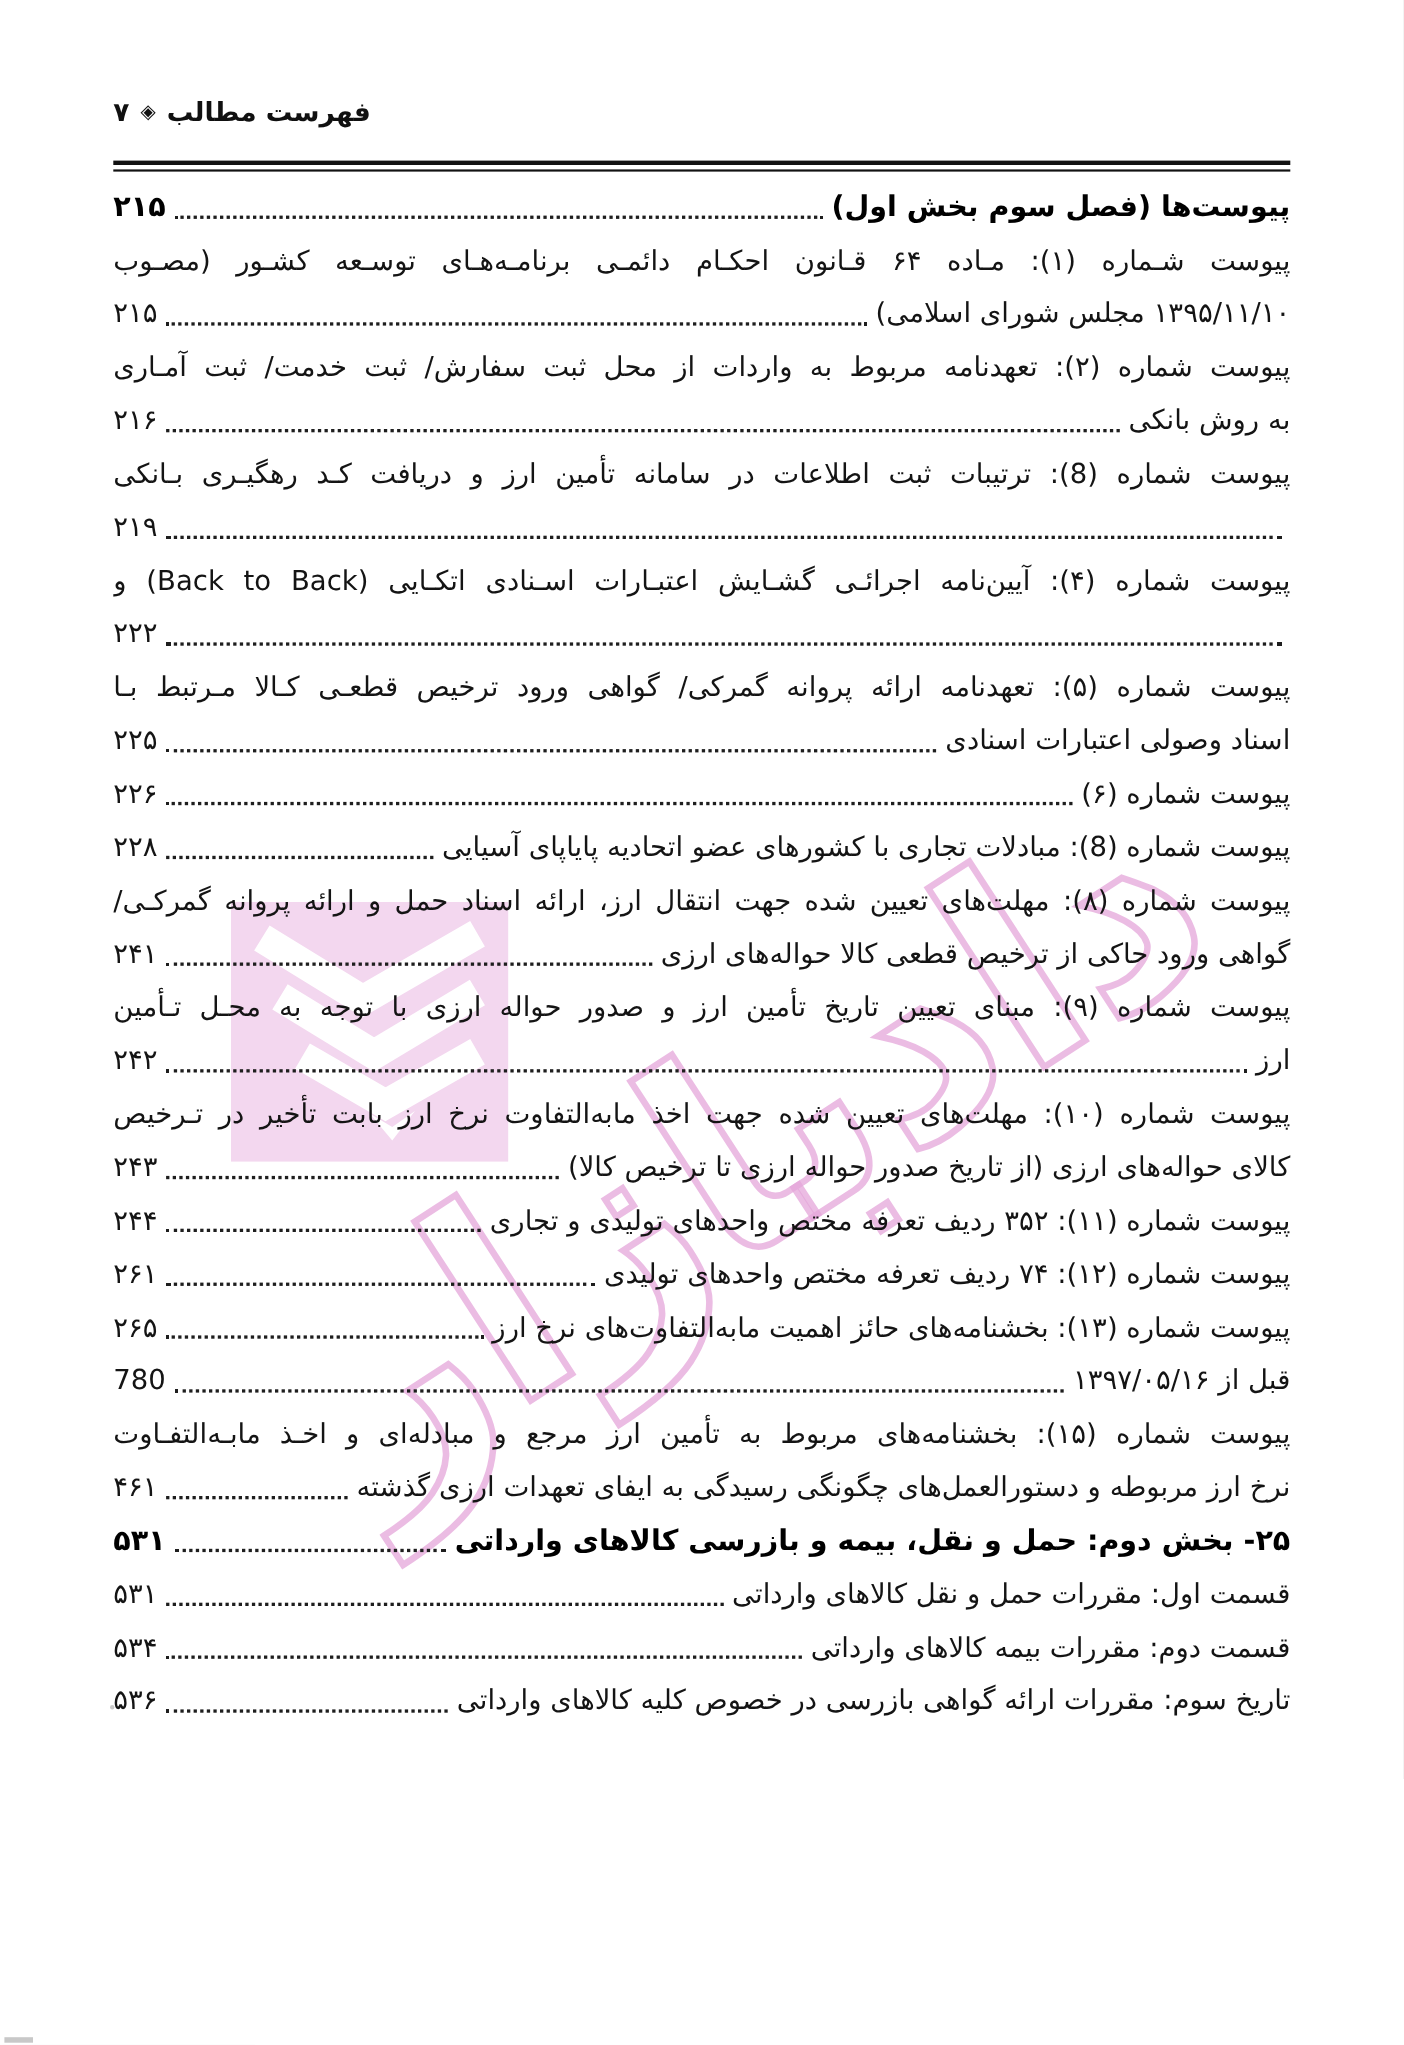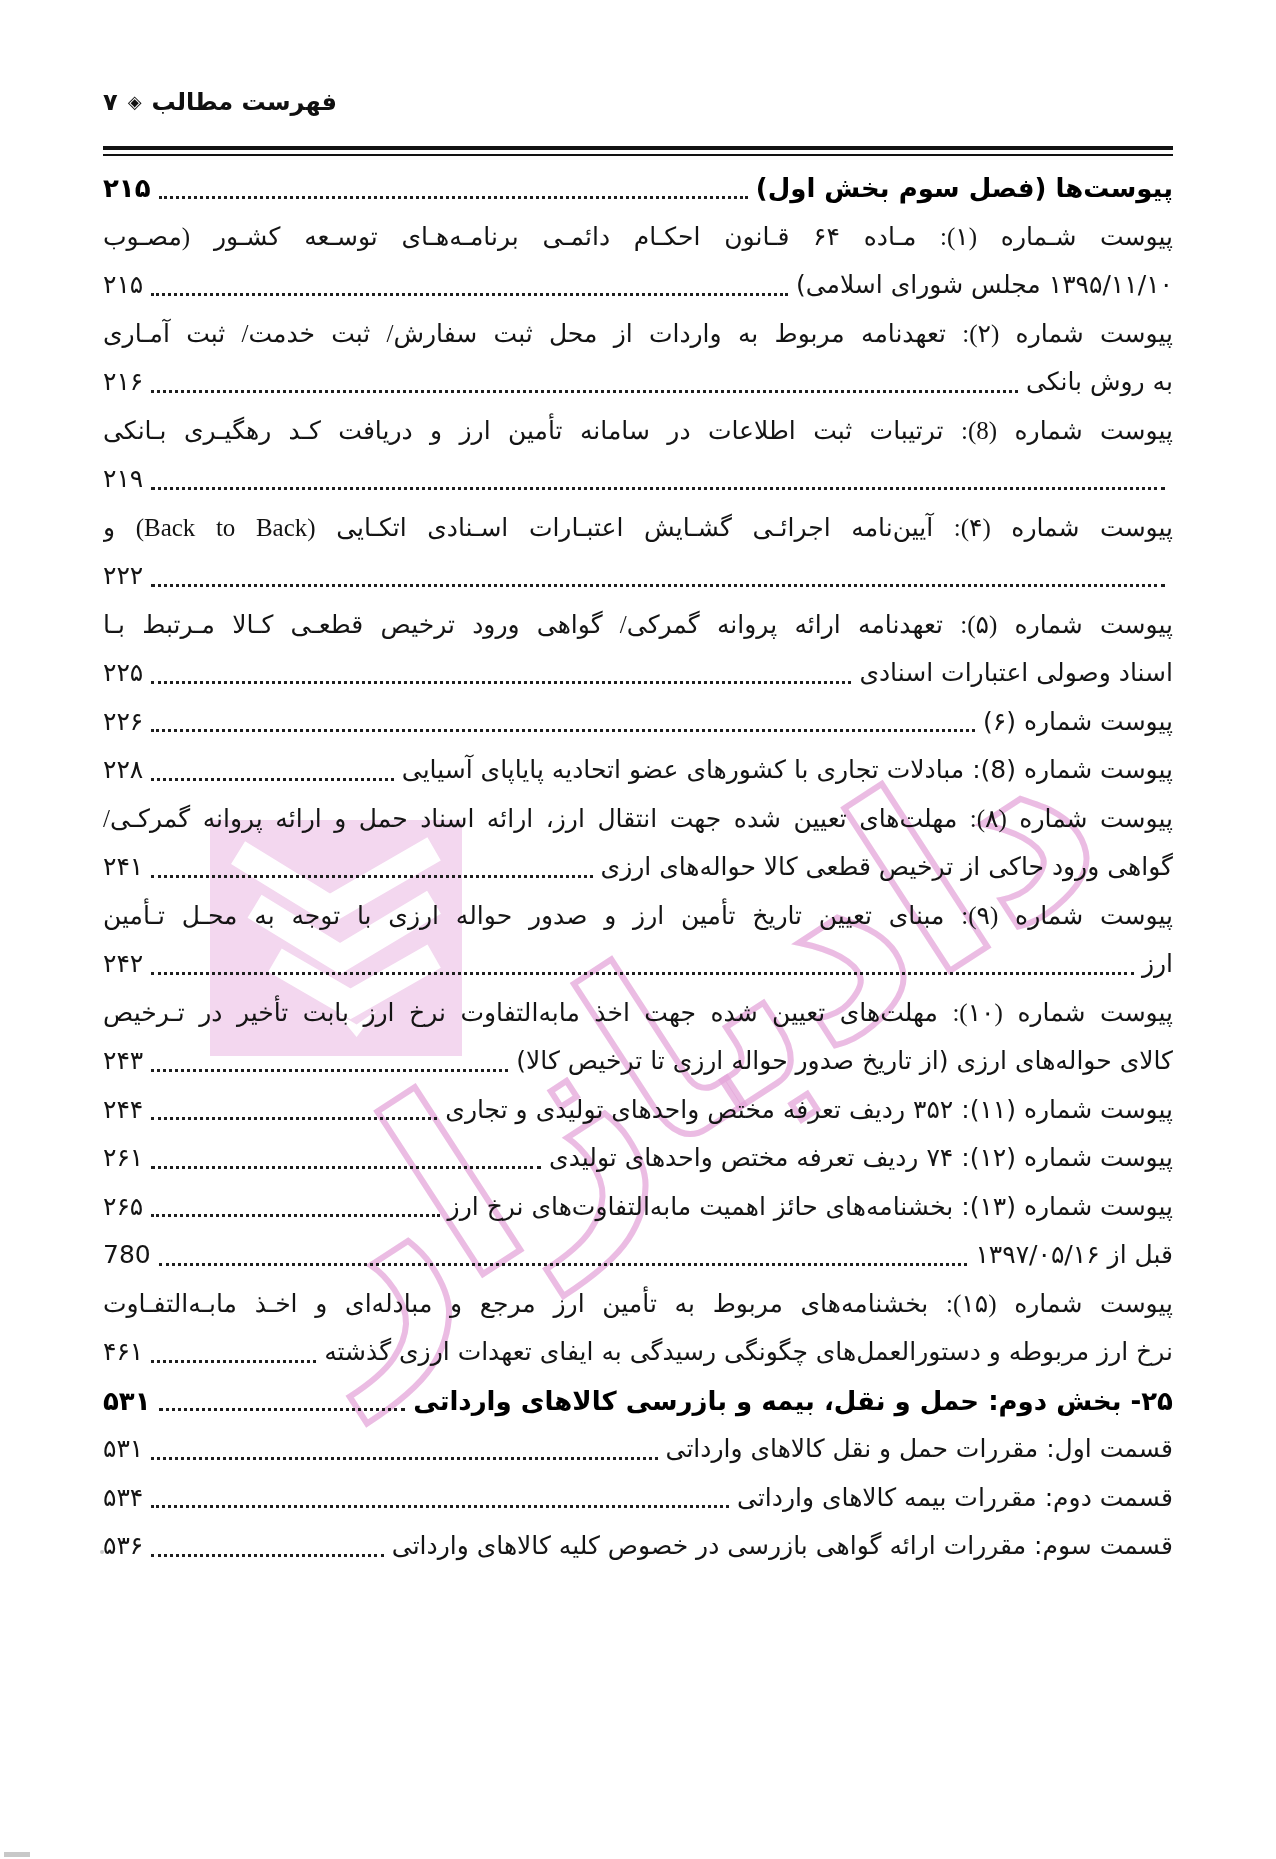--- a/index.html
+++ b/index.html
@@ -51,21 +51,21 @@
   .line{
     display:flex;align-items:center;
     height:48.5px;line-height:48.5px;
     white-space:nowrap;
   }
   .line.bold{font-weight:bold;font-size:26px;color:#000;}
   .t{flex:0 0 auto;}
   .t-just{
     flex:1 1 auto;
     text-align:justify;text-align-last:justify;
-    white-space:normal;overflow:hidden;max-height:48.5px;font-family:Liberation Serif, serif;
+    white-space:normal;overflow:hidden;max-height:48.5px;
   }
   .dots{
     flex:1 1 auto;
     border-bottom:3px dotted #1e1e1e;
     margin:0 8px;
     position:relative;top:9px;
     min-width:12px;
   }
   .pg{flex:0 0 auto;}
 </style>
@@ -212,19 +212,19 @@
         <span class="t">قسمت اول: مقررات حمل و نقل کالاهای وارداتی</span>
         <span class="dots"></span>
         <span class="pg">۵۳۱</span>
       </div>
       <div class="line">
         <span class="t">قسمت دوم: مقررات بیمه کالاهای وارداتی</span>
         <span class="dots"></span>
         <span class="pg">۵۳۴</span>
       </div>
       <div class="line">
-        <span class="t">قسمت سوم: مقررات ارائه گواهی بازرسی در خصوص کلیه کالاهای وارداتی</span>
+        <span class="t">تاریخ سوم: مقررات ارائه گواهی بازرسی در خصوص کلیه کالاهای وارداتی</span>
         <span class="dots"></span>
         <span class="pg">۵۳۶</span>
       </div>
     </div>
 
 </div>
 
 </body></html>

